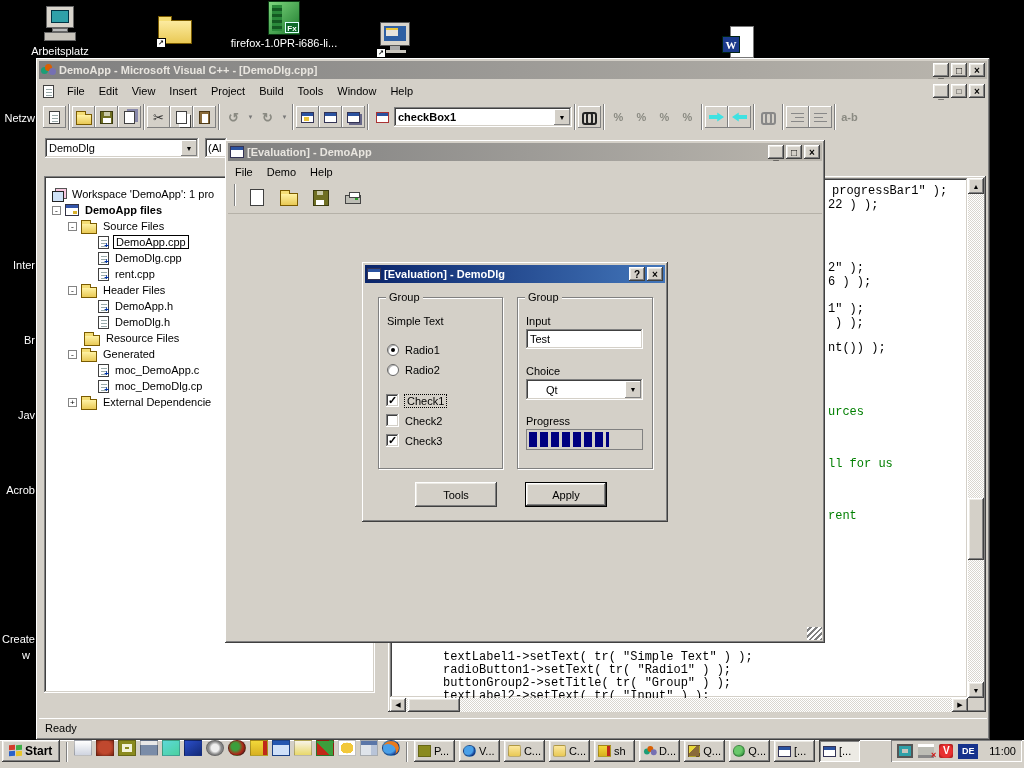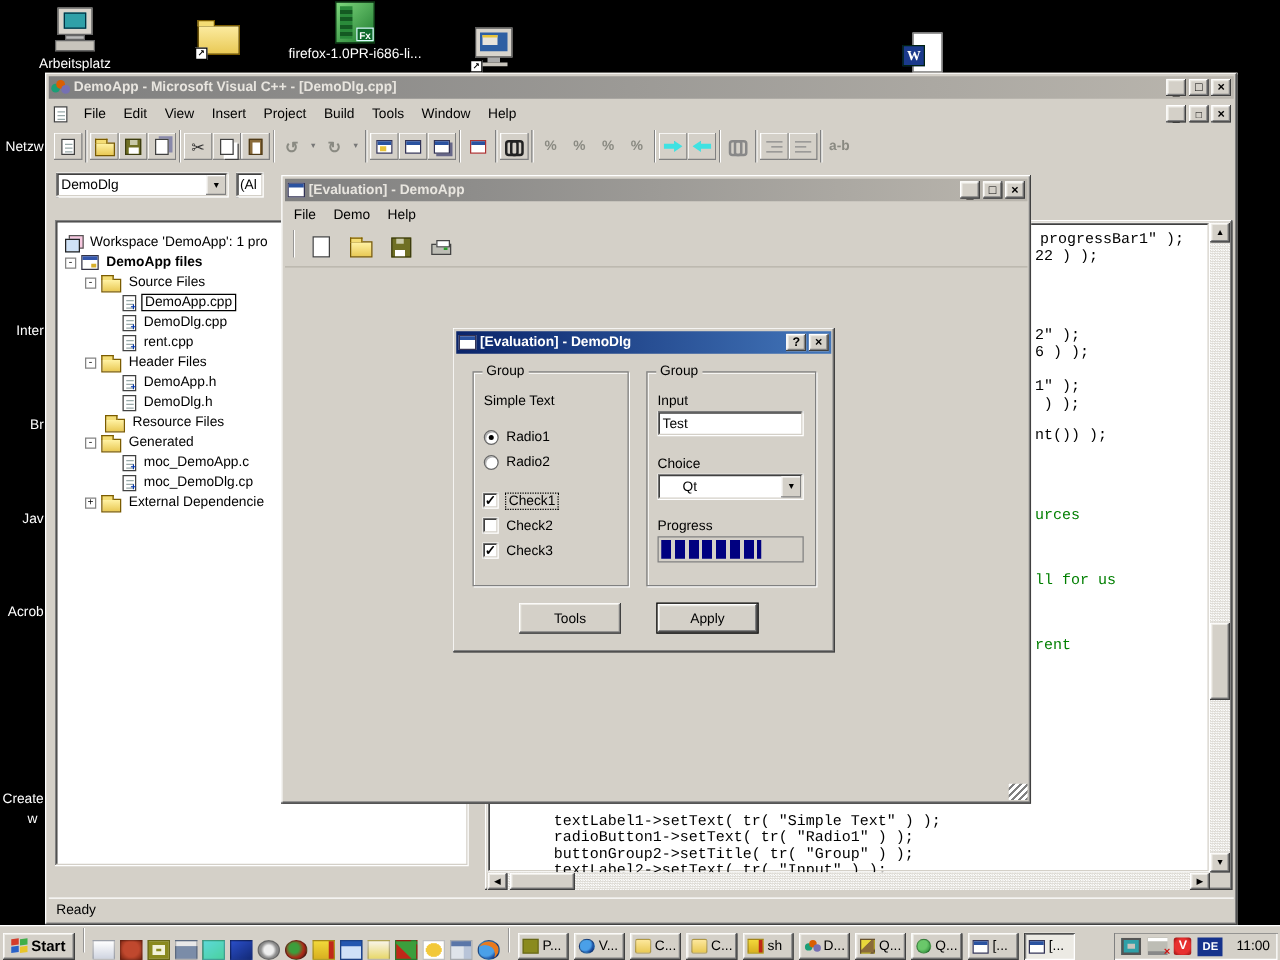--- a/index.html
+++ b/index.html
@@ -243,20 +243,24 @@
       <span class="tbtn">
           <span class="winicon"></span>
         </span>
       <span class="tbtn">
           <span class="winicon" style="box-shadow:2px 2px 0 #668;"></span>
         </span>
       <span class="sep-v"></span>
       <span class="tbtn flat">
           <span class="winicon" style="border-color:#a33;"></span>
         </span>
+      <span class="sunken" style="width:178px;height:20px;display:flex;align-items:center;padding:0 4px;position:relative;">
+        <span style="font-weight:bold;">checkBox1</span>
+        <span class="combo-btn bevel-btn-lite">▼</span>
+      </span>
       <span class="sep-v"></span>
       <span class="tbtn">
           <span class="binoc"></span>
         </span>
       <span class="sep-v"></span>
       <span class="tbtn flat">
           <span class="grayglyph">%</span>
         </span>
       <span class="tbtn flat">
           <span class="grayglyph">%</span>
@@ -285,21 +289,21 @@
       <span class="tbtn">
           <span class="indent-ic" style="transform:scaleX(-1);"></span>
         </span>
       <span class="sep-v"></span>
       <span class="tbtn flat">
           <span class="grayglyph">a-b</span>
         </span>
     </div>
 
     <div class="abs" style="left:3px;top:76px;width:948px;height:28px;display:flex;align-items:center;padding-left:6px;gap:6px;">
-      <span class="sunken" style="width:138px;height:20px;display:flex;align-items:center;padding:0 4px;position:relative;">
+      <span class="sunken" style="width:154px;height:20px;display:flex;align-items:center;padding:0 4px;position:relative;">
         <span>DemoDlg</span>
         <span class="combo-btn bevel-btn-lite">▼</span>
       </span>
       <span class="sunken" style="width:22px;height:20px;display:flex;align-items:center;padding:0 3px;overflow:hidden;">
         <span>(Al</span>
       </span>
     </div>
 
     <div class="abs face bevel-out" style="left:352px;top:118px;width:598px;height:536px;">
       <div class="abs sunken" style="left:2px;top:2px;width:578px;height:520px;overflow:hidden;">
@@ -510,21 +514,21 @@
     </div>
 
     <div class="abs bevel-btn push-btn" style="left:53px;top:220px;width:82px;height:25px;">
         <span>Tools</span>
       </div>
     <div class="abs bevel-btn push-btn" style="left:163px;top:220px;width:82px;height:25px;border:1px solid #000;">
         <span>Apply</span>
       </div>
   </div>
 
-  <div class="abs face" style="left:0;top:740px;width:1024px;height:28px;box-shadow:inset 0 1px 0 #fff;display:flex;align-items:flex-end;gap:4px;padding:0 2px;">
+  <div class="abs face" style="left:0;top:740px;width:1024px;height:28px;box-shadow:inset 0 1px 0 #fff;display:flex;align-items:flex-start;gap:4px;padding:0 2px;">
     <div class="bevel-btn task-btn" style="width:58px;font-weight:bold;font-size:12px;">
       <span class="flag">
           <i class="f1"></i>
           <i class="f2"></i>
           <i class="f3"></i>
           <i class="f4"></i>
         </span>
       <span>Start</span>
     </div>
     <span class="sep-v" style="height:20px;"></span>

